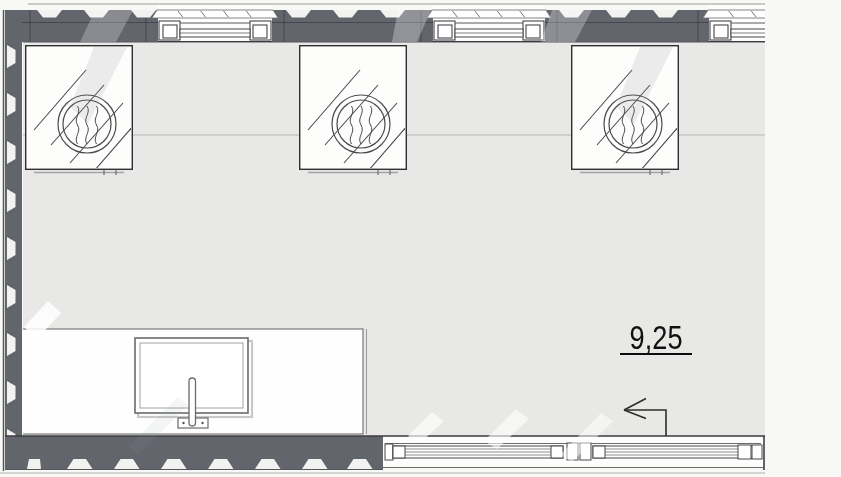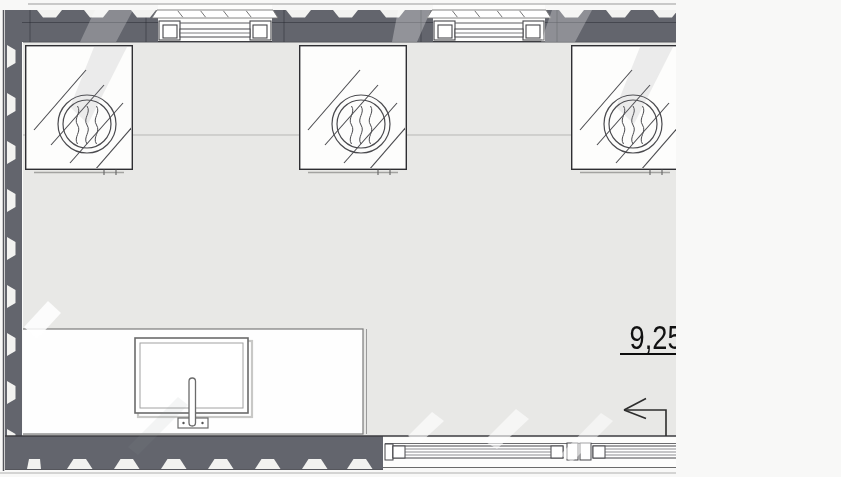--- a/index.html
+++ b/index.html
@@ -1,21 +1,21 @@
 <!DOCTYPE html>
 <html style="--wall: #63656d; --wall-notch: #f2f2f0; --floor: #e8e8e6; --line-dark: #3c3c40; --line-light: #b7b7b5; --hatch-line: #a5a5a3; --paper: #f8f8f7; --label-text: #111111;"><head>
 <meta charset="utf-8">
 <style>
   :root{
     --wall:#63656d; --wall-notch:#f2f2f0; --floor:#e8e8e6;
     --line-dark:#3c3c40; --line-light:#b7b7b5; --hatch-line:#a5a5a3;
     --paper:#f8f8f7; --label-text:#111111;
   }
   html,body{margin:0;padding:0;background:var(--paper);}
-  #plan{position:relative;width:676px;height:477px;background:var(--paper);overflow:hidden;
+  #plan{position:relative;width:765px;height:477px;background:var(--paper);overflow:hidden;
         font-family:"Liberation Sans", sans-serif;}
   #plan svg{position:absolute;left:0;top:0;}
   .wall{fill:var(--wall);}
   .notch{fill:var(--wall-notch);}
   .floor{fill:var(--floor);}
   .white{fill:#fdfdfc;}
   .ln{stroke:var(--line-dark);fill:none;}
   .lnmid{stroke:#55565c;fill:none;}
   .lnlt{stroke:var(--line-light);fill:none;}
   .frame{stroke:#46464a;fill:#fff;}

